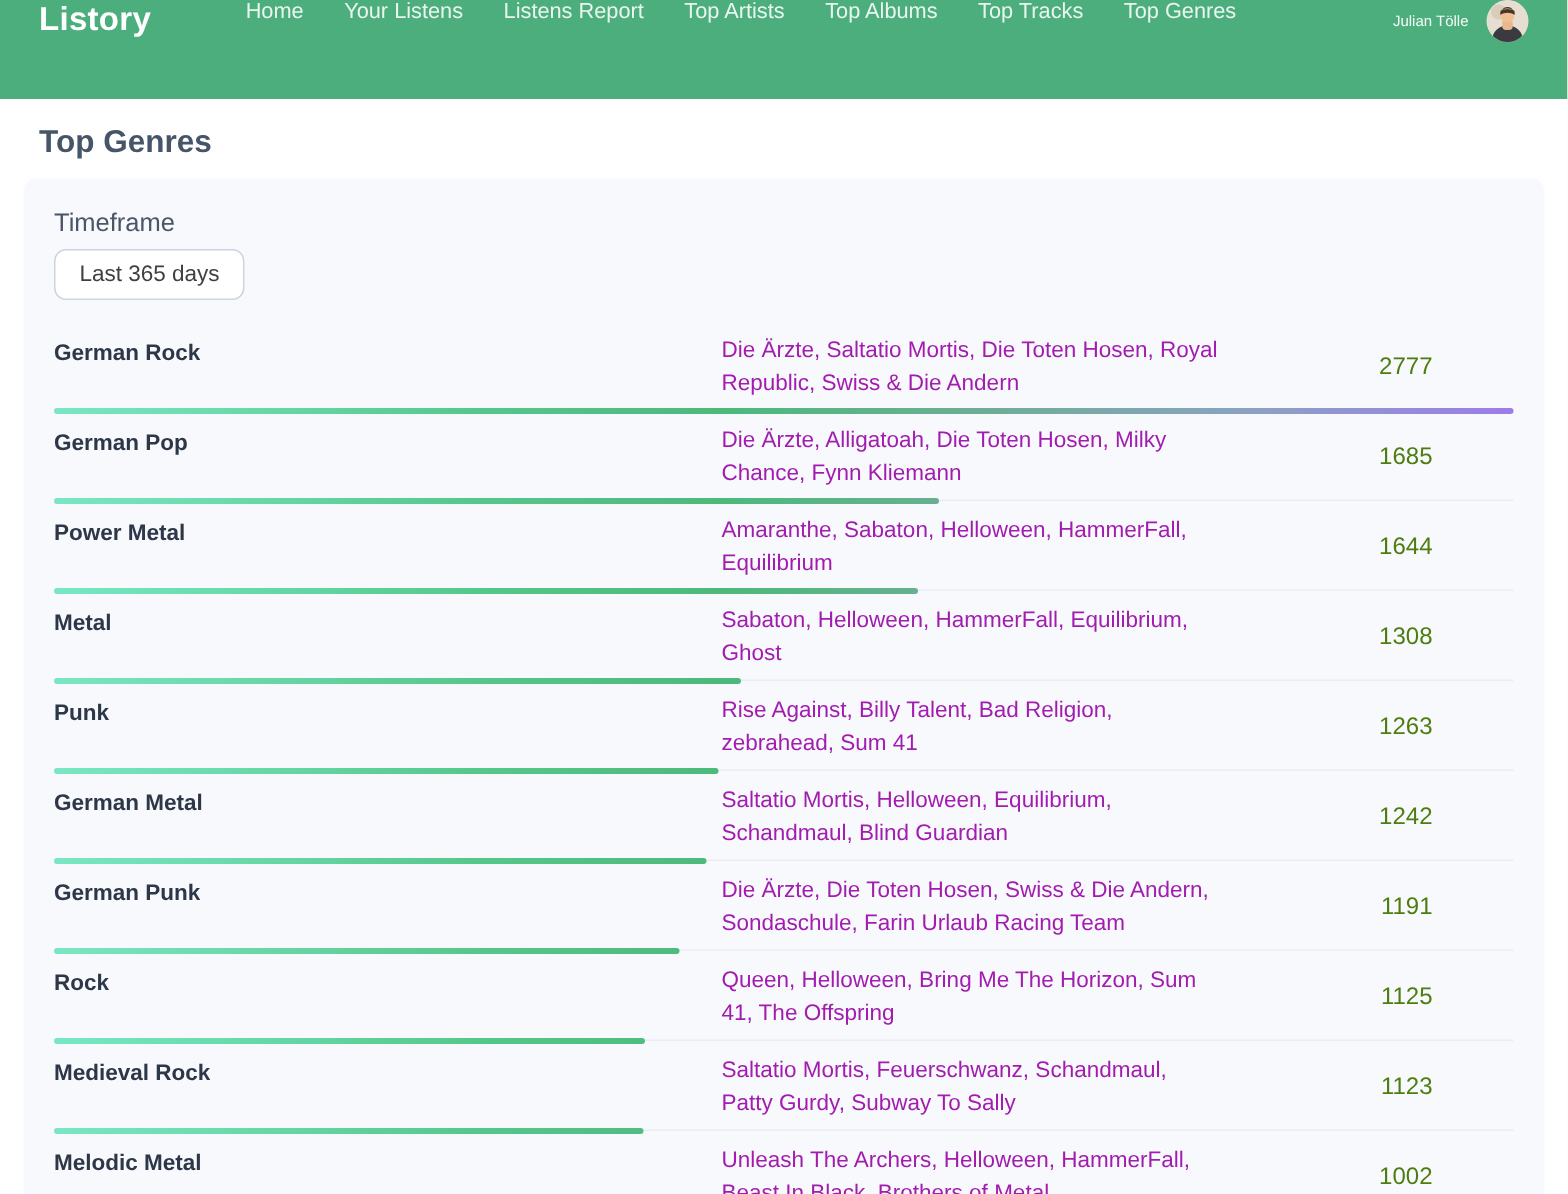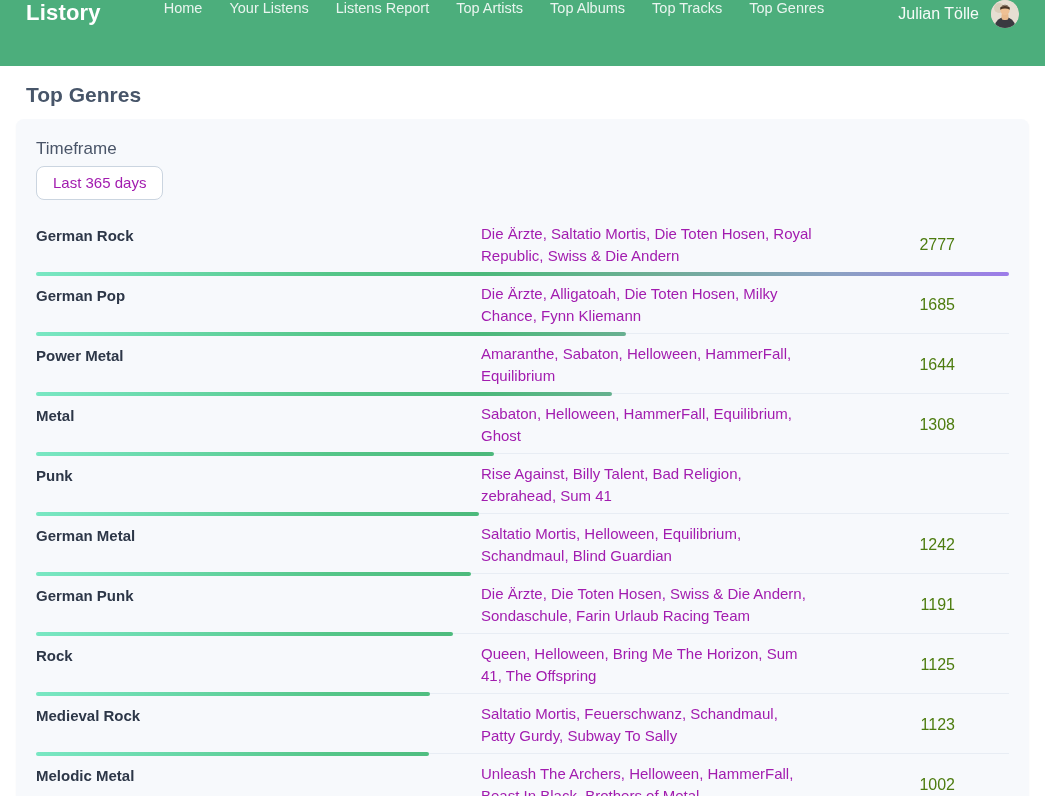--- a/index.html
+++ b/index.html
@@ -29,21 +29,21 @@
   .nav-links { display: flex; align-items: center; gap: 27px; margin-left: 25px; }
   .nav-link {
     color: rgba(255,255,255,0.88);
     font-size: 14.5px;
     text-decoration: none;
     cursor: pointer;
     white-space: nowrap;
   }
   .nav-spacer { flex: 1; }
   .user-box { display: flex; align-items: center; gap: 12px; cursor: pointer; }
-  .user-name { color: rgba(255,255,255,0.95); font-size: 16px; }
+  .user-name { color: rgba(255,255,255,0.95); font-size: 10px; }
   .avatar {
     width: 28px; height: 28px; border-radius: 50%;
     overflow: hidden; background: #ddd5c9; flex: 0 0 auto;
   }
   .avatar svg { display: block; }
 
   
   .main { padding: 0 16px; }
   .page-title {
     font-size: 21px;
@@ -61,21 +61,21 @@
   }
 
   .filter-label { font-size: 17px; color: #4a5568; margin-bottom: 7px; }
   .timeframe-select {
     display: inline-block;
     background: #ffffff;
     border: 1px solid #cbd5e0;
     border-radius: 8px;
     padding: 7px 16px 8px 16px;
     font-size: 15px;
-    color: #a21caf;
+    color: #404040;
     font-family: "Liberation Sans", sans-serif;
     cursor: pointer;
   }
 
   
   .genre-table { margin-top: 17px; }
   .genre-row {
     position: relative;
     display: flex;
     padding: 6px 0 11px 0;
@@ -188,20 +188,21 @@
     <div class="cell-genre">Metal</div>
     <div class="cell-artists">Sabaton, Helloween, HammerFall, Equilibrium, Ghost</div>
     <div class="cell-count">1308</div>
     <div class="row-track"></div>
     <div class="row-bar" style="width: 47.1012%; background-size: 212.309% 100%;"></div>
   </div>
 
   <div class="genre-row">
     <div class="cell-genre">Punk</div>
     <div class="cell-artists">Rise Against, Billy Talent, Bad Religion, zebrahead, Sum 41</div>
+    <div class="cell-count">1263</div>
     <div class="row-track"></div>
     <div class="row-bar" style="width: 45.4807%; background-size: 219.873% 100%;"></div>
   </div>
 
   <div class="genre-row">
     <div class="cell-genre">German Metal</div>
     <div class="cell-artists">Saltatio Mortis, Helloween, Equilibrium, Schandmaul, Blind Guardian</div>
     <div class="cell-count">1242</div>
     <div class="row-track"></div>
     <div class="row-bar" style="width: 44.7245%; background-size: 223.591% 100%;"></div>

